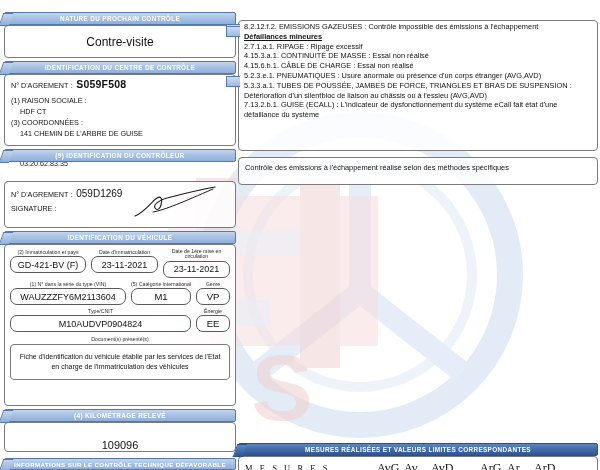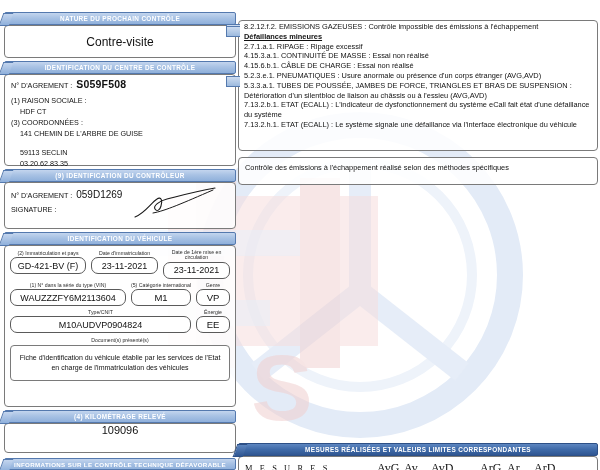--- a/index.html
+++ b/index.html
@@ -111,47 +111,47 @@
   
   #contre-visite-box {
     height: 33px;
     display: flex;
     align-items: center;
     justify-content: center;
     font-size: 12px;
     color: #111;
   }
 
-  #centre-box { height: 92px; padding: 4px 6px 0 6px; }
+  #centre-box { height: 72px; padding: 4px 6px 0 6px; }
   .kv { font-size: 7.2px; color: #111; line-height: 11px; white-space: nowrap; }
   .kv b { font-size: 10.5px; font-weight: 700; letter-spacing:.2px; }
   .indent { padding-left: 9px; }
 
-  #controleur-box { height: 47px; padding: 6px 6px 0 6px; position: relative; }
+  #controleur-box { height: 47px; padding: 6px 6px 0 6px; position: relative; margin-top: 19px; }
   #signature-svg { position: absolute; right: 18px; top: 4px; }
 
   #vehicle-box { height: 162px; padding: 4px 5px 0 5px; }
 
   #doc-box {
     height: 36px;
     margin-top: 2px;
     padding: 3px 4px;
     font-size: 7px;
     line-height: 10px;
     text-align: center;
     color: #111;
     display: flex;
     align-items: center;
     justify-content: center;
   }
 
   #km-box {
     height: 30px;
     display: flex;
-    align-items: flex-start;
+    align-items: flex-end;
     justify-content: center;
     font-size: 11px;
     color: #111;
   }
 
   
   #defects-box {
     height: 131px;
     padding: 1px 4px 0 5px;
     font-size: 7.4px;
@@ -364,22 +364,21 @@
     <div class="box" id="defects-box">
       <div class="stub" style="top:4px"></div>
       <div class="stub" style="top:56px"></div>
       <p>8.2.12.f.2. EMISSIONS GAZEUSES : Contrôle impossible des émissions à l'échappement</p>
       <p class="hdr">Défaillances mineures</p>
       <p>2.7.1.a.1. RIPAGE : Ripage excessif</p>
       <p>4.15.3.a.1. CONTINUITÉ DE MASSE : Essai non réalisé</p>
       <p>4.15.6.b.1. CÂBLE DE CHARGE : Essai non réalisé</p>
       <p>5.2.3.e.1. PNEUMATIQUES : Usure anormale ou présence d'un corps étranger (AVG,AVD)</p>
       <p>5.3.3.a.1. TUBES DE POUSSÉE, JAMBES DE FORCE, TRIANGLES ET BRAS DE SUSPENSION : Détérioration d'un silentbloc de liaison au châssis ou à l'essieu (AVG,AVD)</p>
-      <p>7.13.2.b.1. ETAT (ECALL) : L'indicateur de dysfonctionnement du système eCall fait état d'une défaillance du système</p>
-      <p>7.13.2.h.1. ETAT (ECALL) : Le système signale une défaillance via l'interface électronique du véhicule</p>
+      <p>7.13.2.b.1. GUISE (ECALL) : L'indicateur de dysfonctionnement du système eCall fait état d'une défaillance du système</p>
     </div>
 
     <div class="box" id="emissions-note-box">
       <div class="stub" style="top:6px"></div>
       <span>Contrôle des émissions à l'échappement réalisé selon des méthodes spécifiques</span>
     </div>
 
     <div style="position:absolute; left:0; top:418px; width:360px;">
       <div class="band dark" id="measures-band">
         <div class="notch" style="background:linear-gradient(to bottom,#5d86c0,#2f5692); border-color:#2d5087;"></div>

